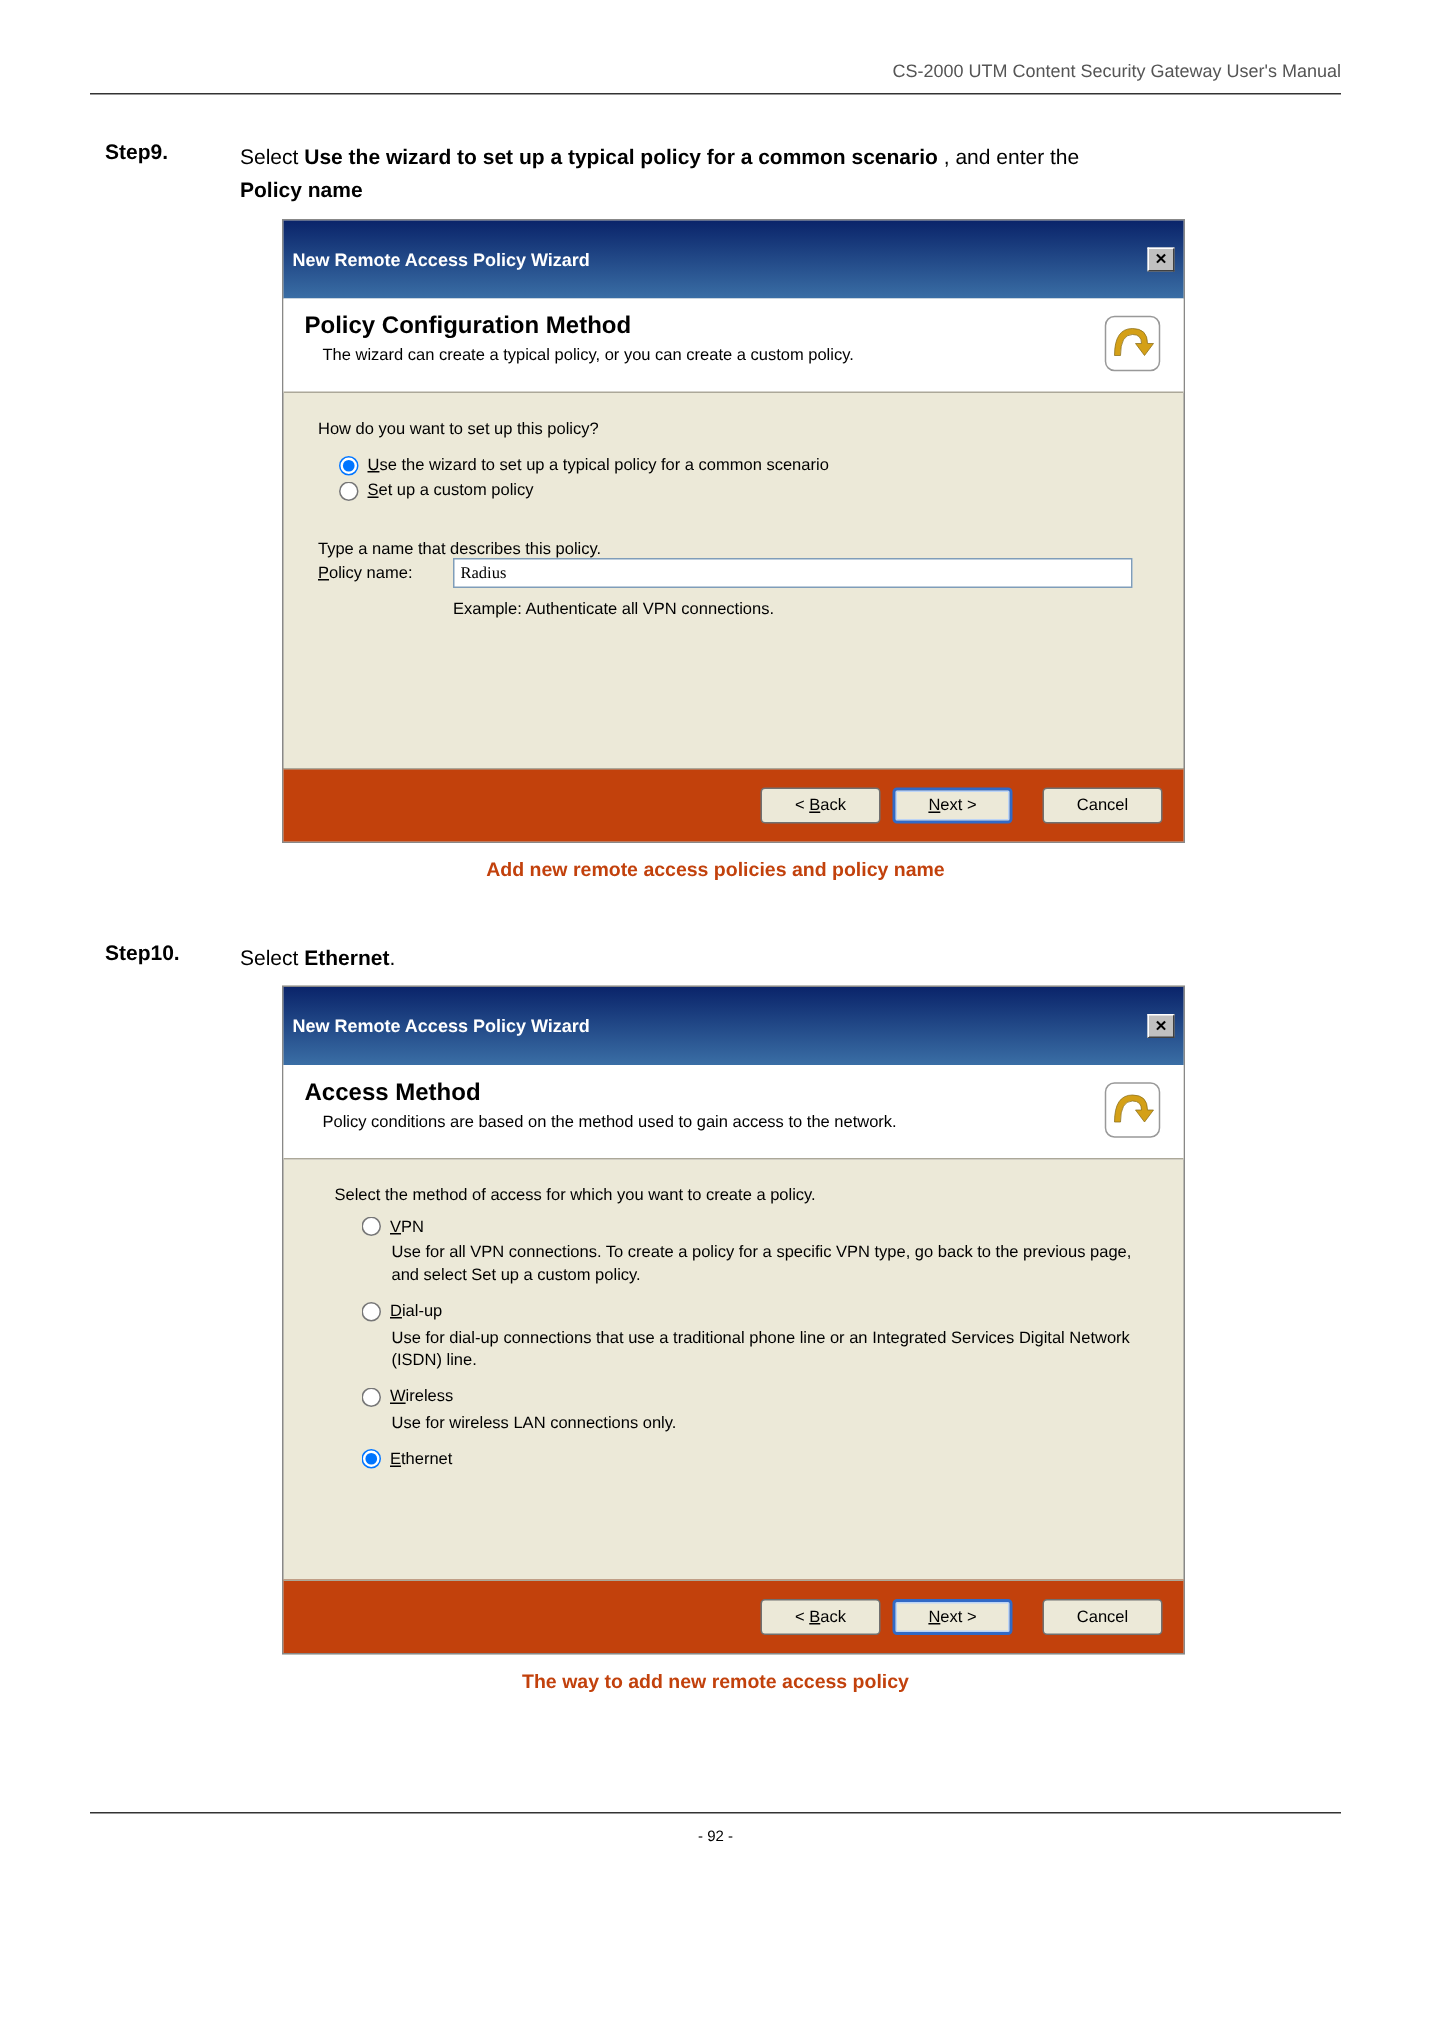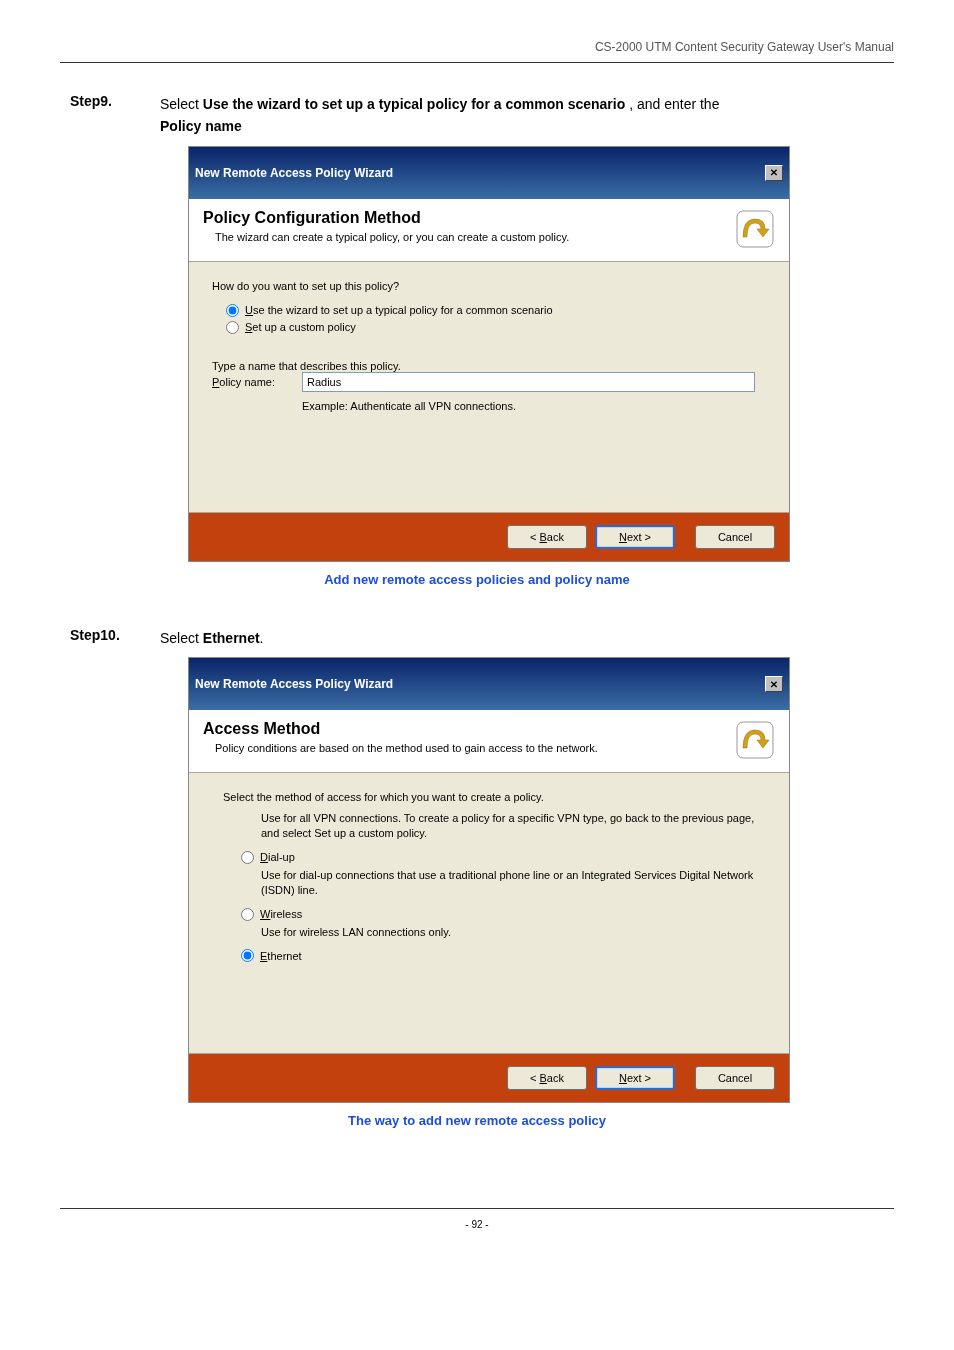--- a/index.html
+++ b/index.html
@@ -90,21 +90,21 @@
     display: flex; align-items: center;
     margin: 4px 0 4px 14px;
   }
   .radio-row input { margin-right: 6px; }
   .underline { text-decoration: underline; }
   .type-label { margin-top: 26px; }
   .field-row { display: flex; align-items: center; margin-bottom: 8px; }
   .field-label { width: 90px; flex: 0 0 90px; }
   .text-input {
     flex: 1;
-    font-family: Liberation Sans, sans-serif; font-size: 11px;
+    font-family: Liberation Serif, serif; font-size: 11px;
     padding: 2px 4px;
     border: 1px solid #7f9db9;
     height: 20px;
     background:#fff;
   }
   .example-row { margin-left: 90px; }
   .button-row {
     border-top: 1px solid #aca899;
     padding: 12px 14px;
     display: flex;
@@ -120,21 +120,21 @@
     background: #ece9d8;
     border: 1px solid #707070;
     border-radius: 3px;
     cursor: pointer;
   }
   .win-btn.default {
     border: 2px solid #3169c6;
     box-shadow: inset 0 0 0 1px #bcd4f6;
   }
   .caption-blue {
-    color: #1d4ed8;
+    color: #c2410c;
     font-weight: bold;
     text-align: center;
     font-size: 13px;
     margin: 10px 0 40px 0;
   }
   .method-body {
     padding: 18px 34px 10px 34px;
     min-height: 280px;
   }
   .opt-block { margin: 8px 0 10px 18px; }
@@ -232,20 +232,24 @@
         <svg viewBox="0 0 40 40">
           <rect x="2" y="2" width="36" height="36" rx="6" fill="#fff" stroke="#999"></rect>
           <path d="M 12 28 Q 12 14 20 14 Q 26 14 26 20 L 22 20 L 28 28 L 34 20 L 30 20 Q 30 10 20 10 Q 8 10 8 28 Z" fill="#d4a017" stroke="#8a6d1a" stroke-width="0.5"></path>
         </svg>
       </div>
     </div>
     <div class="method-body">
       <div>Select the method of access for which you want to create a policy.</div>
 
       <div class="opt-block">
+        <label class="opt-head">
+          <input type="radio" name="d2r" style="">
+          <span><span class="underline">V</span><span>PN</span></span>
+        </label>
         <div class="opt-desc">Use for all VPN connections. To create a policy for a specific VPN type, go back to the previous page, and select Set up a custom policy.</div>
       </div>
 
       <div class="opt-block">
         <label class="opt-head">
           <input type="radio" name="d2r" style="">
           <span><span class="underline">D</span><span>ial-up</span></span>
         </label>
         <div class="opt-desc">Use for dial-up connections that use a traditional phone line or an Integrated Services Digital Network (ISDN) line.</div>
       </div>

